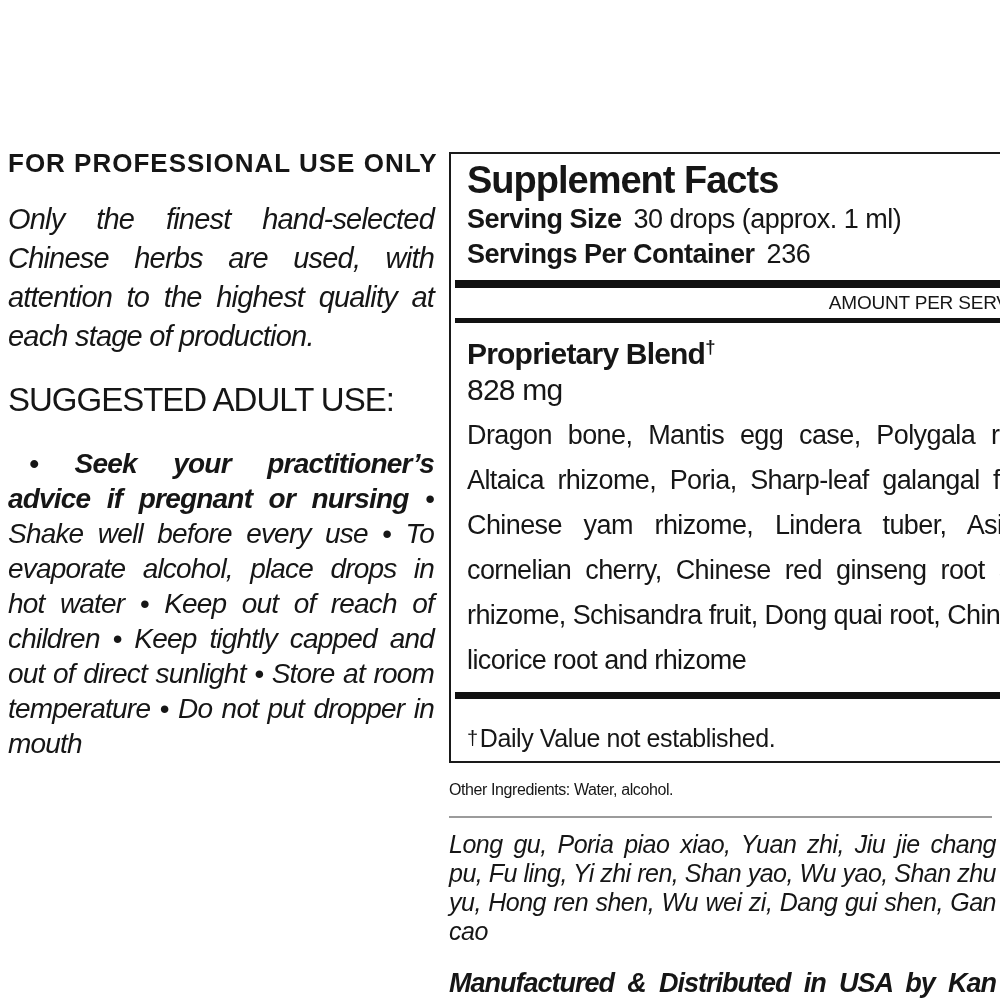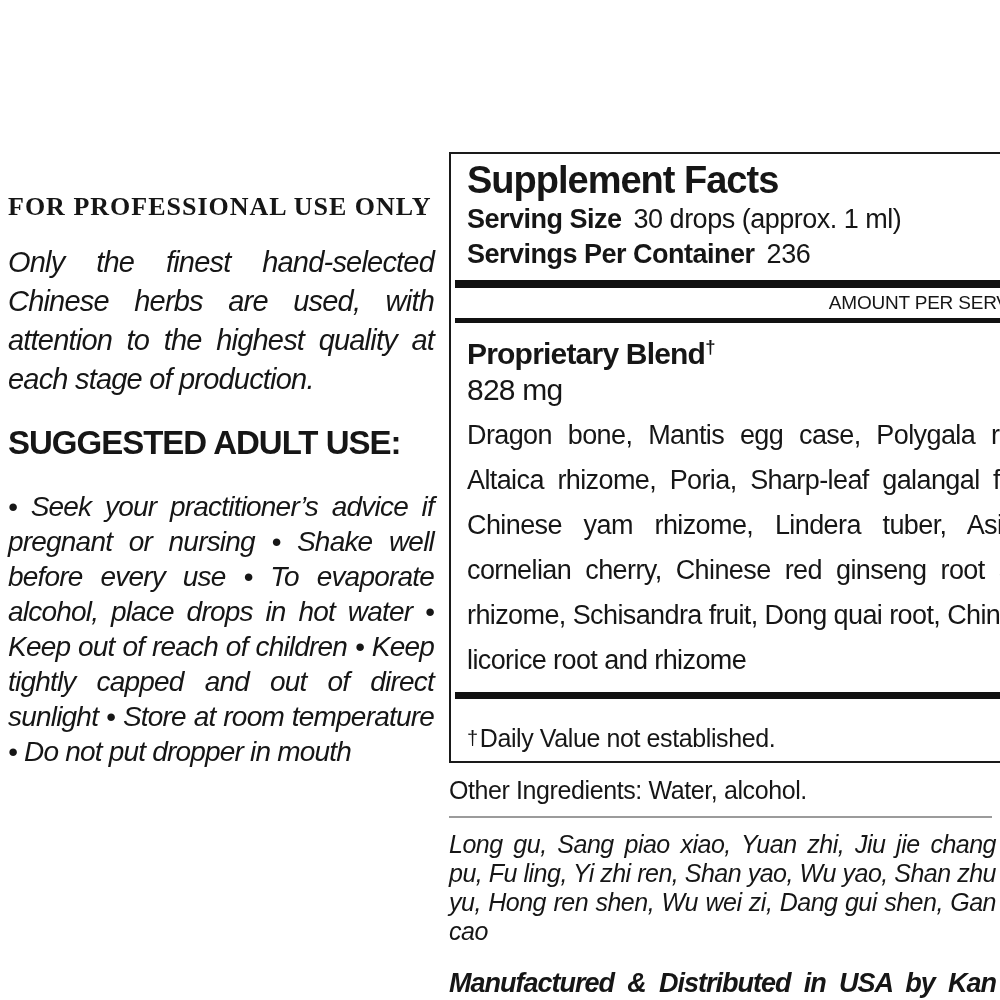--- a/index.html
+++ b/index.html
@@ -17,38 +17,37 @@
   }
 
   
   .left-col {
     position: absolute;
     left: 8px;
     top: 148px;
     width: 426px;
   }
   .pro-use {
-    font-family: Liberation Serif, serif;
+    font-family: Liberation Sans, sans-serif;
     font-weight: 700;
     font-size: 26px;
     letter-spacing: 1px;
     white-space: nowrap;
-    margin-top: 44px;
   }
   .intro {
     margin-top: 21px;
     font-style: italic;
     font-size: 29px;
     line-height: 39px;
     letter-spacing: -0.8px;
     text-align: justify;
   }
   .suggested-title {
     margin-top: 25px;
-    font-weight: 700;
+    font-weight: 400;
     font-size: 33px;
     letter-spacing: -1px;
     white-space: nowrap;
   }
   .suggested-dose {
     margin-top: 5px;
     font-weight: 700;
     font-style: italic;
     font-size: 32px;
     letter-spacing: -1px;
@@ -56,21 +55,22 @@
   }
   .advisory {
     margin-top: 27px;
     font-style: italic;
     font-size: 28px;
     line-height: 35px;
     letter-spacing: -0.8px;
     text-align: justify;
   }
   .advisory .em {
-    font-weight: 400;
+    font-weight: 700;
+    margin-left: 21px;
   }
 
   
   .right-col {
     position: absolute;
     left: 449px;
     top: 152px;
     width: 543px;
   }
   .facts-box {
@@ -131,21 +131,21 @@
   }
   .footnote {
     margin-top: 24px;
     font-size: 25px;
     line-height: 30px;
     letter-spacing: -0.4px;
   }
   .footnote .dagger { font-size: 80%; vertical-align: 2px; margin-right: 2px; }
   .other-ingredients {
     margin-top: 12px;
-    font-size: 25px;
+    font-size: 16px;
     line-height: 30px;
     letter-spacing: -0.4px;
   }
   .divider {
     height: 2px;
     background: #9b9b9b;
     margin-top: 11px;
   }
   .pinyin {
     margin-top: 12px;
@@ -212,16 +212,16 @@
 
     <div class="footnote">
       <span class="dagger">†</span><span>Daily Value not established.</span>
     </div>
   </div>
 
   <div class="other-ingredients">Other Ingredients: Water, alcohol.</div>
 
   <div class="divider"></div>
 
-  <div class="pinyin">Long gu, Sang piao xiao, Yuan zhi, Jiu jie chang pu, Fu ling, Yi zhi ren, Shan yao, Wu yao, Shan zhu yu, Hong ren shen, Wu wei zi, Dang gui shen, Gan cao</div>
+  <div class="pinyin">Long gu, Poria piao xiao, Yuan zhi, Jiu jie chang pu, Fu ling, Yi zhi ren, Shan yao, Wu yao, Shan zhu yu, Hong ren shen, Wu wei zi, Dang gui shen, Gan cao</div>
 
   <div class="manufacturer">Manufactured &amp; Distributed in USA by Kan Herb Company, 380 Encinal Street, Suite 100, Santa Cruz, CA 95060 • www.kanherb.com</div>
 </div>
 
 </body></html>

